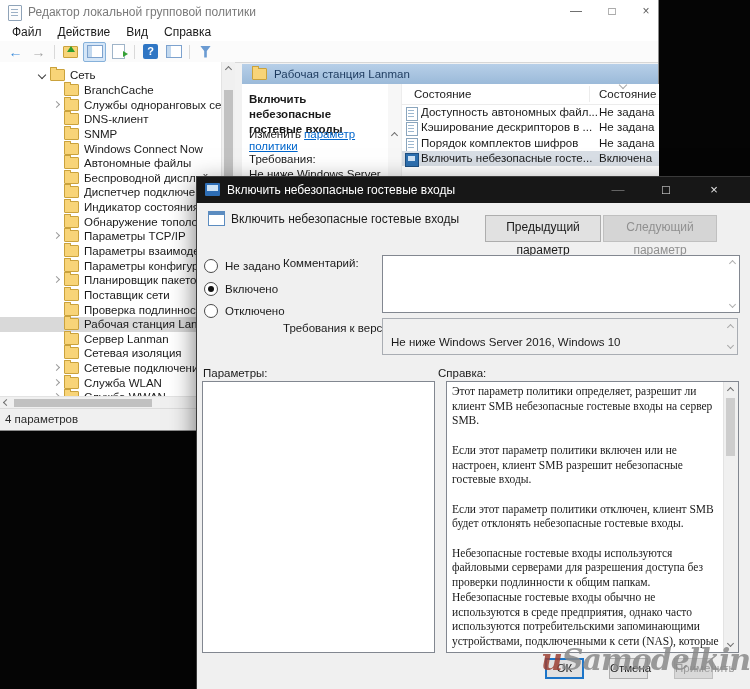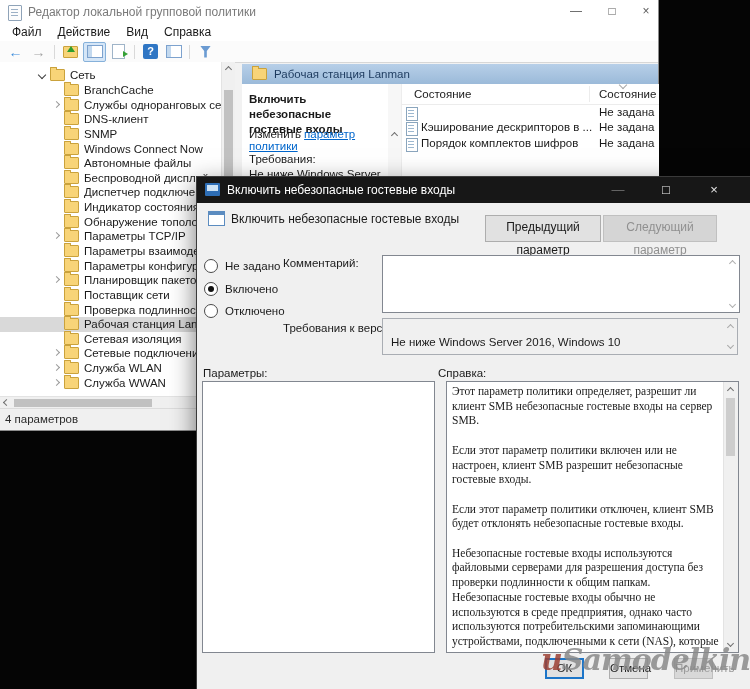--- a/index.html
+++ b/index.html
@@ -279,20 +279,25 @@
           <span class="t-label">Проверка подлинности д</span>
         </div>
         <div class="tree-row selected">
           <span class="chev none"></span>
           <span class="folder"></span>
           <span class="t-label">Рабочая станция Lanman</span>
         </div>
         <div class="tree-row">
           <span class="chev none"></span>
           <span class="folder"></span>
+          <span class="t-label">Сервер Lanman</span>
+        </div>
+        <div class="tree-row">
+          <span class="chev none"></span>
+          <span class="folder"></span>
           <span class="t-label">Сетевая изоляция</span>
         </div>
         <div class="tree-row">
           <span class="chev closed"></span>
           <span class="folder"></span>
           <span class="t-label">Сетевые подключения</span>
         </div>
         <div class="tree-row">
           <span class="chev closed"></span>
           <span class="folder"></span>
@@ -334,31 +339,37 @@
   <div class="list-pane">
     <div class="list-header">
       <span class="lh-name">Состояние</span>
       <span class="lh-sep"></span>
       <span class="lh-state">Состояние</span>
       <span class="sort-chev"></span>
     </div>
     <div class="list-rows">
         <div class="list-row">
           <span class="doc-ic"></span>
+          <span class="lr-name">Доступность автономных файл...</span>
           <span class="lr-state">Не задана</span>
         </div>
         <div class="list-row">
           <span class="doc-ic"></span>
           <span class="lr-name">Кэширование дескрипторов в ...</span>
           <span class="lr-state">Не задана</span>
         </div>
         <div class="list-row">
           <span class="doc-ic"></span>
           <span class="lr-name">Порядок комплектов шифров</span>
           <span class="lr-state">Не задана</span>
+        </div>
+        <div class="list-row selected">
+          <span class="def-ic"></span>
+          <span class="lr-name">Включить небезопасные госте...</span>
+          <span class="lr-state">Включена</span>
         </div>
       </div>
   </div>
 </div>
 
 <div class="dialog">
   <div class="dlg-titlebar">
     <span class="dlg-icon"></span>
     <span class="dlg-title">Включить небезопасные гостевые входы</span>
     <span class="dlg-btn" style="left:399px;color:#6f6f6f;">—</span>

